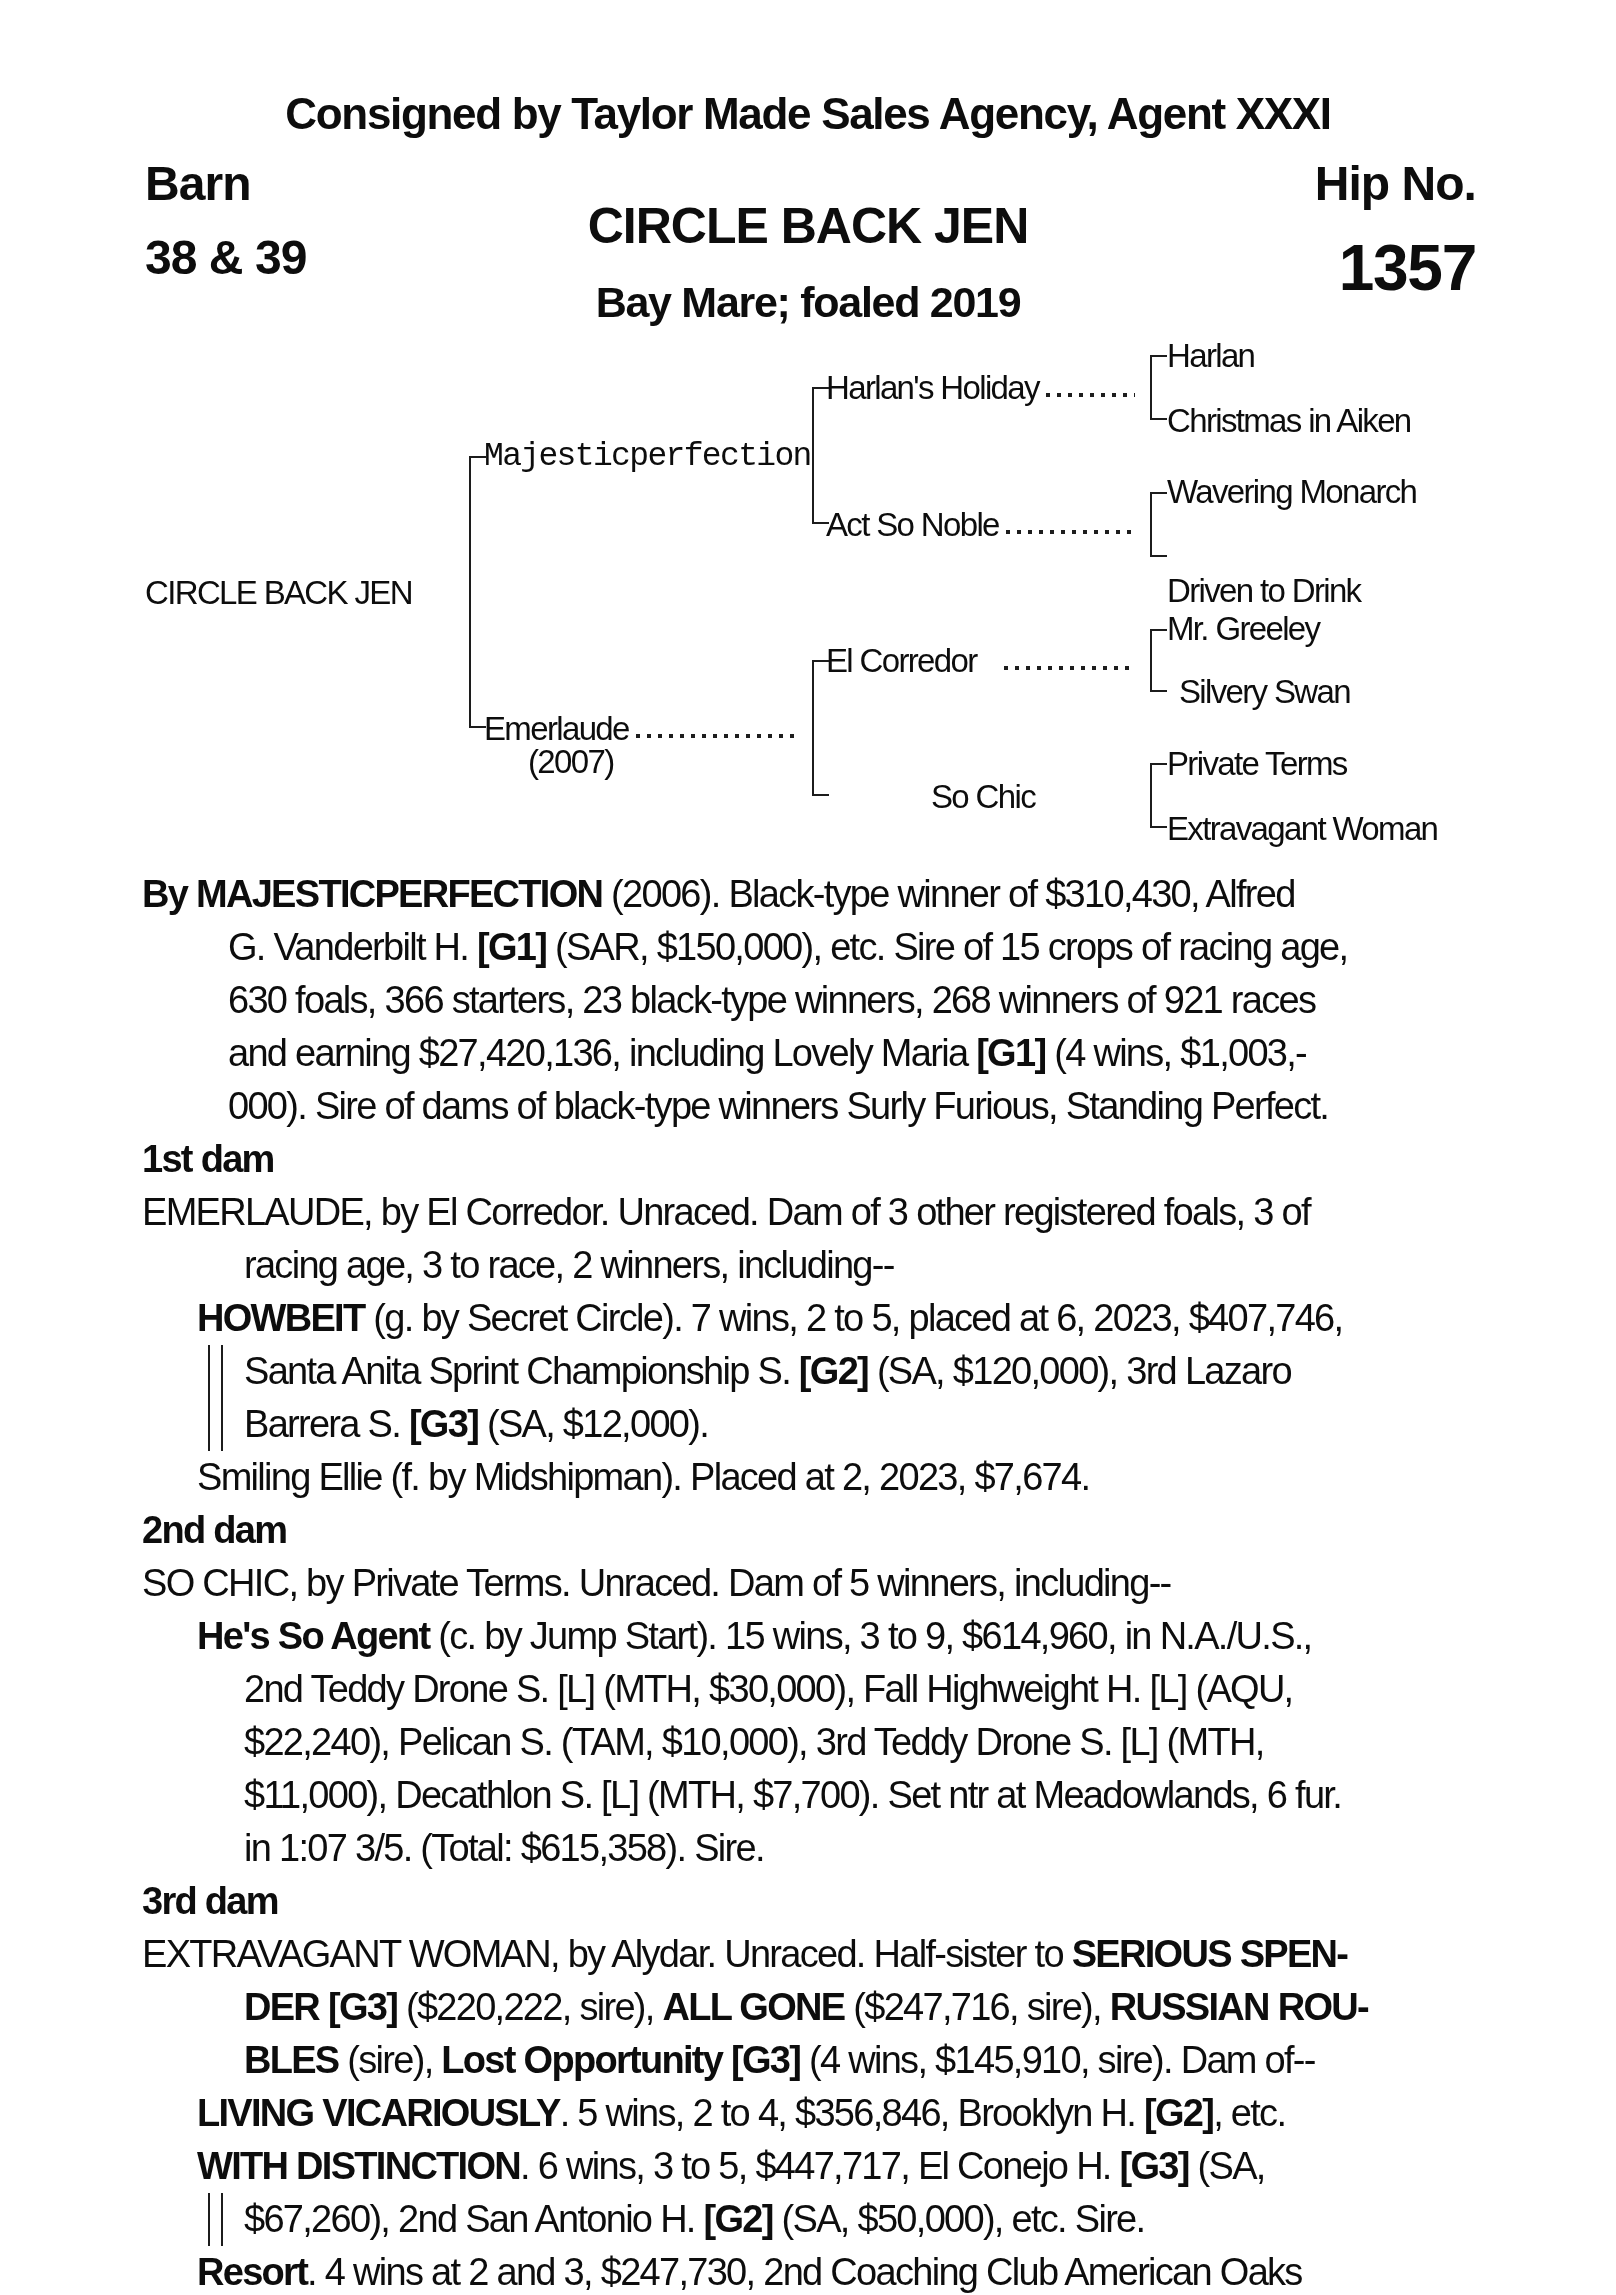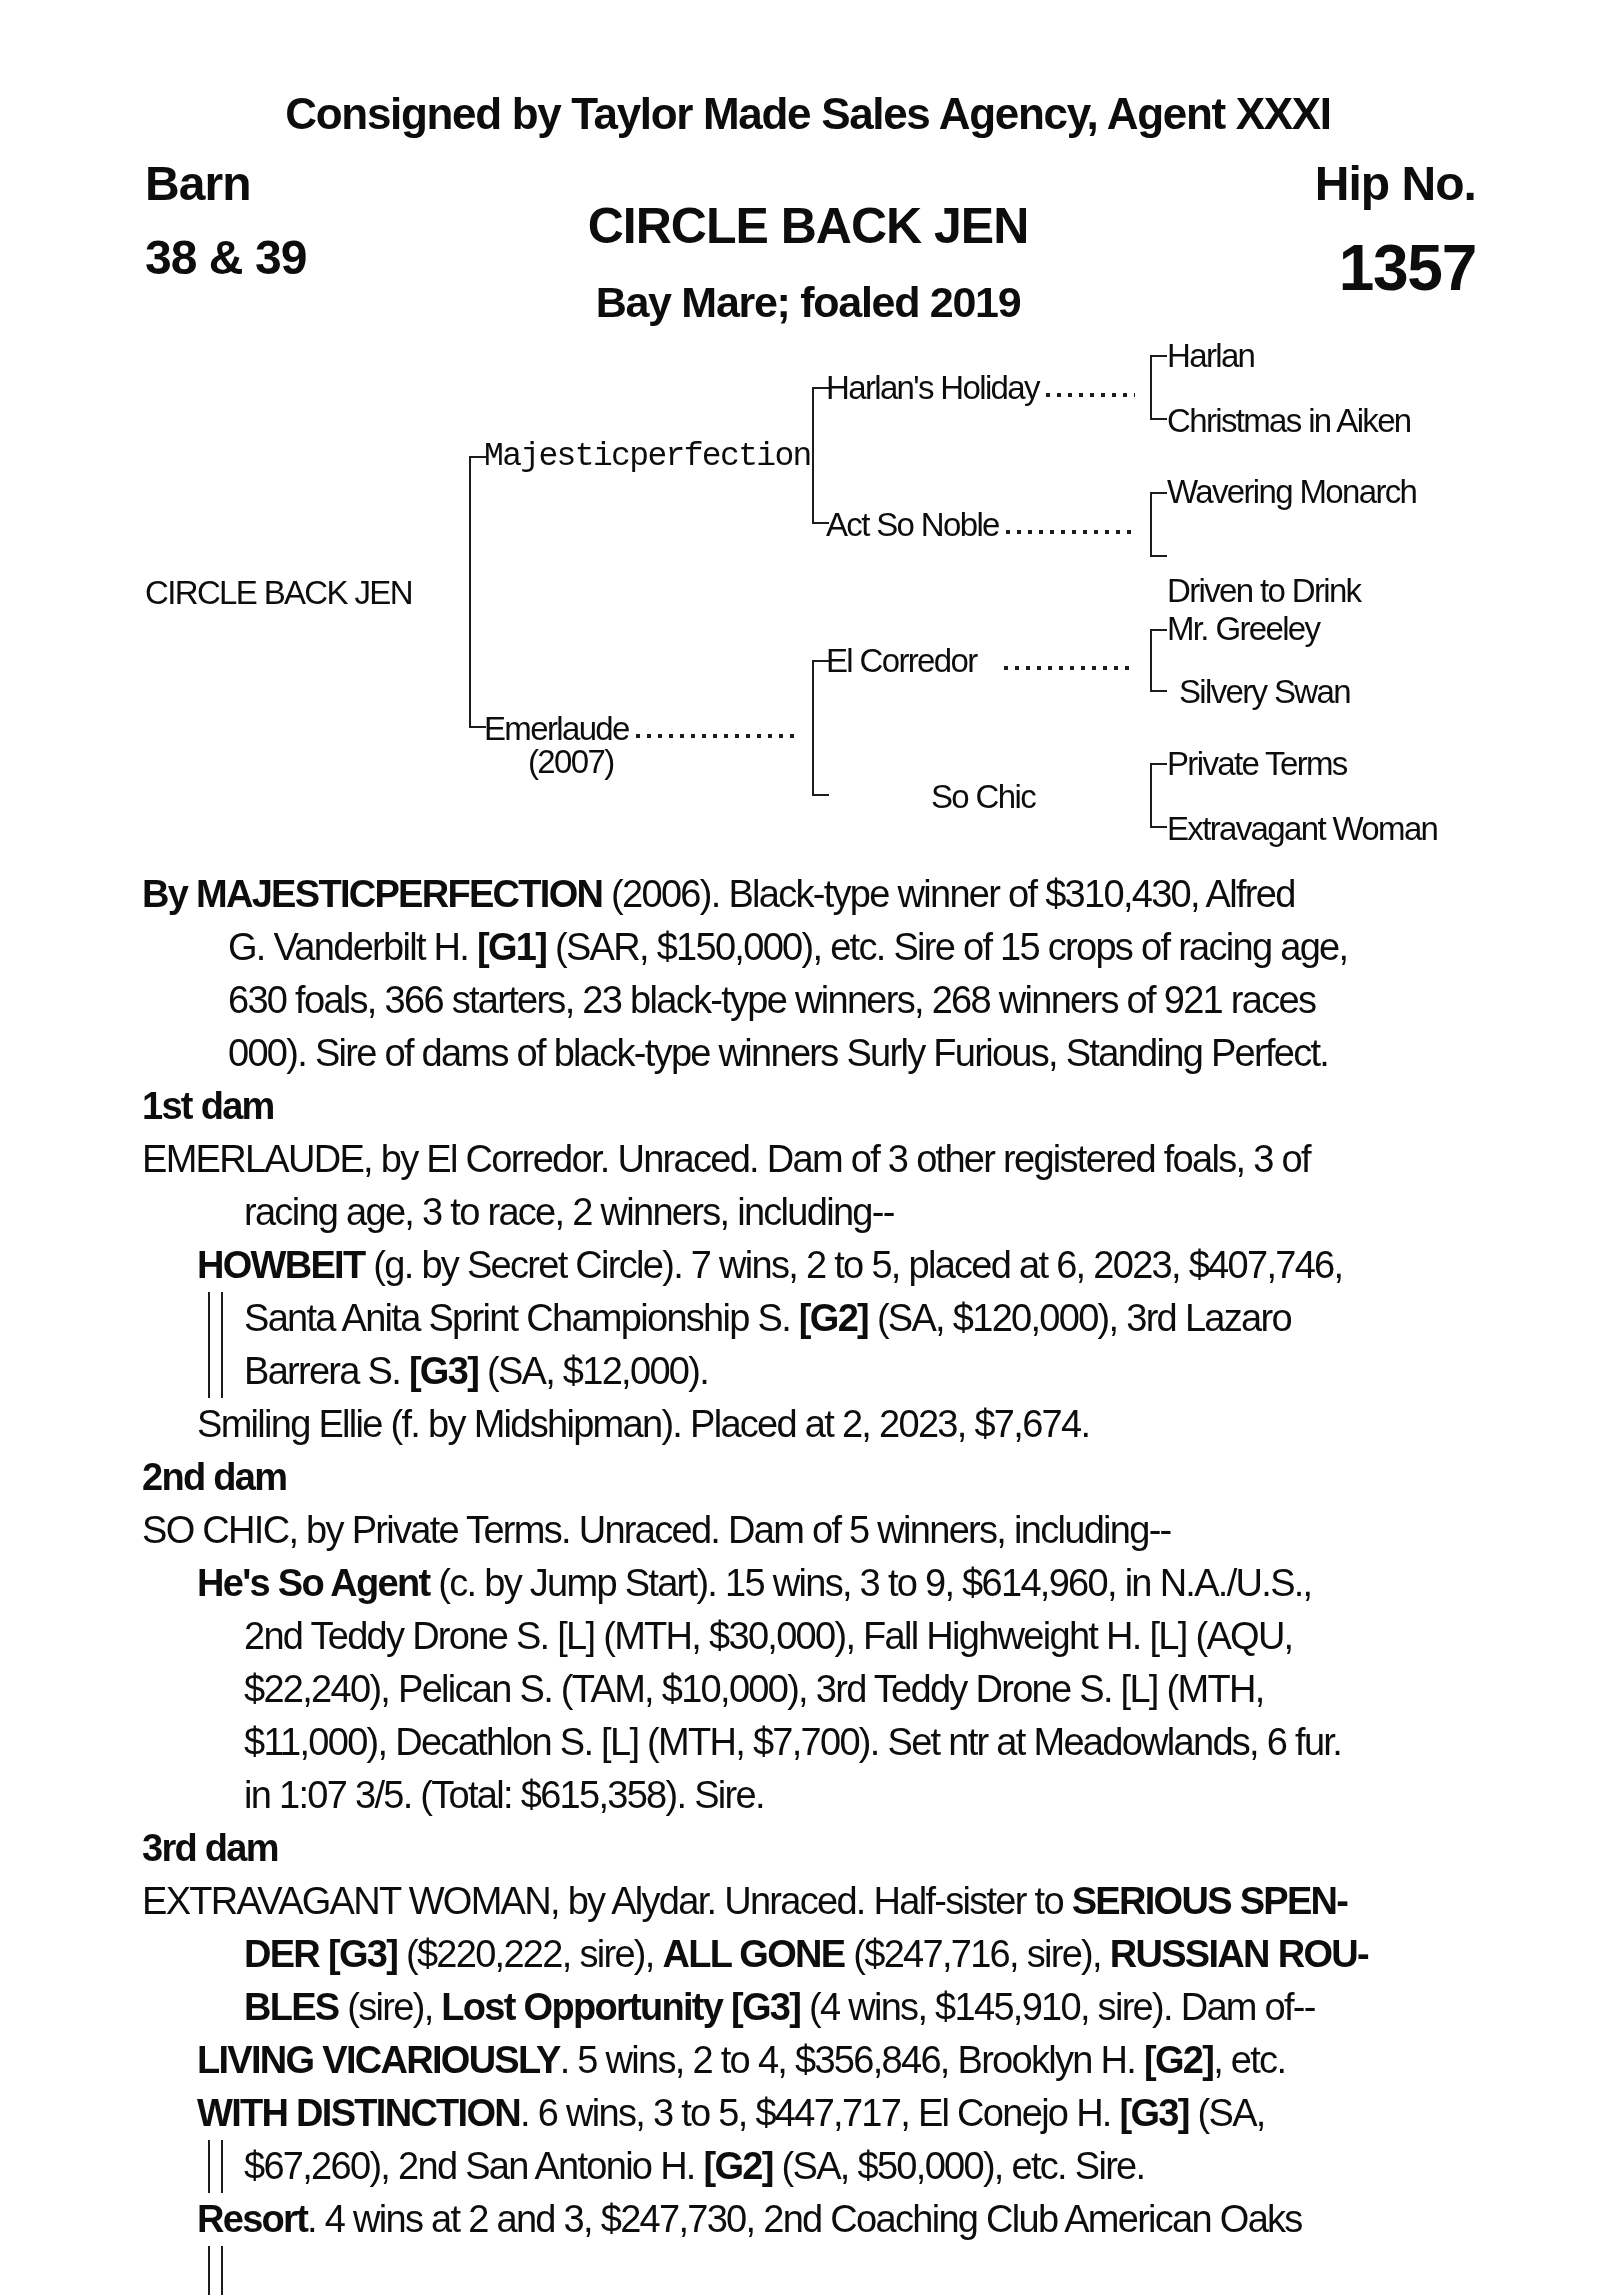--- a/index.html
+++ b/index.html
@@ -117,20 +117,21 @@
     <div class="br" style="left:1150px;top:355px;height:65px;"></div>
     <div class="br" style="left:1150px;top:492px;height:65px;"></div>
     <div class="br" style="left:1150px;top:629px;height:63px;"></div>
     <div class="br" style="left:1150px;top:763px;height:65px;"></div>
   </div>
 
   <div class="bodycol">
     <div class="bl i0"><span class="b">By MAJESTICPERFECTION</span><span> (2006). Black-type winner of $310,430, Alfred</span></div>
     <div class="bl i1"><span>G. Vanderbilt H. </span><span class="b">[G1]</span><span> (SAR, $150,000), etc. Sire of 15 crops of racing age,</span></div>
     <div class="bl i1"><span>630 foals, 366 starters, 23 black-type winners, 268 winners of 921 races</span></div>
+    <div class="bl i1"><span>and earning $27,420,136, including Lovely Maria </span><span class="b">[G1]</span><span> (4 wins, $1,003,-</span></div>
     <div class="bl i1"><span>000). Sire of dams of black-type winners Surly Furious, Standing Perfect.</span></div>
     <div class="bl i0"><span class="b">1st dam</span></div>
     <div class="bl i0"><span>EMERLAUDE, by El Corredor. Unraced. Dam of 3 other registered foals, 3 of</span></div>
     <div class="bl i3"><span>racing age, 3 to race, 2 winners, including--</span></div>
     <div class="bl i2"><span class="b">HOWBEIT</span><span> (g. by Secret Circle). 7 wins, 2 to 5, placed at 6, 2023, $407,746,</span></div>
     <div class="bl i3"><i class="bar bx1"></i><i class="bar bx2"></i><span>Santa Anita Sprint Championship S. </span><span class="b">[G2]</span><span> (SA, $120,000), 3rd Lazaro</span></div>
     <div class="bl i3"><i class="bar bx1"></i><i class="bar bx2"></i><span>Barrera S. </span><span class="b">[G3]</span><span> (SA, $12,000).</span></div>
     <div class="bl i2"><span>Smiling Ellie (f. by Midshipman). Placed at 2, 2023, $7,674.</span></div>
     <div class="bl i0"><span class="b">2nd dam</span></div>
     <div class="bl i0"><span>SO CHIC, by Private Terms. Unraced. Dam of 5 winners, including--</span></div>

